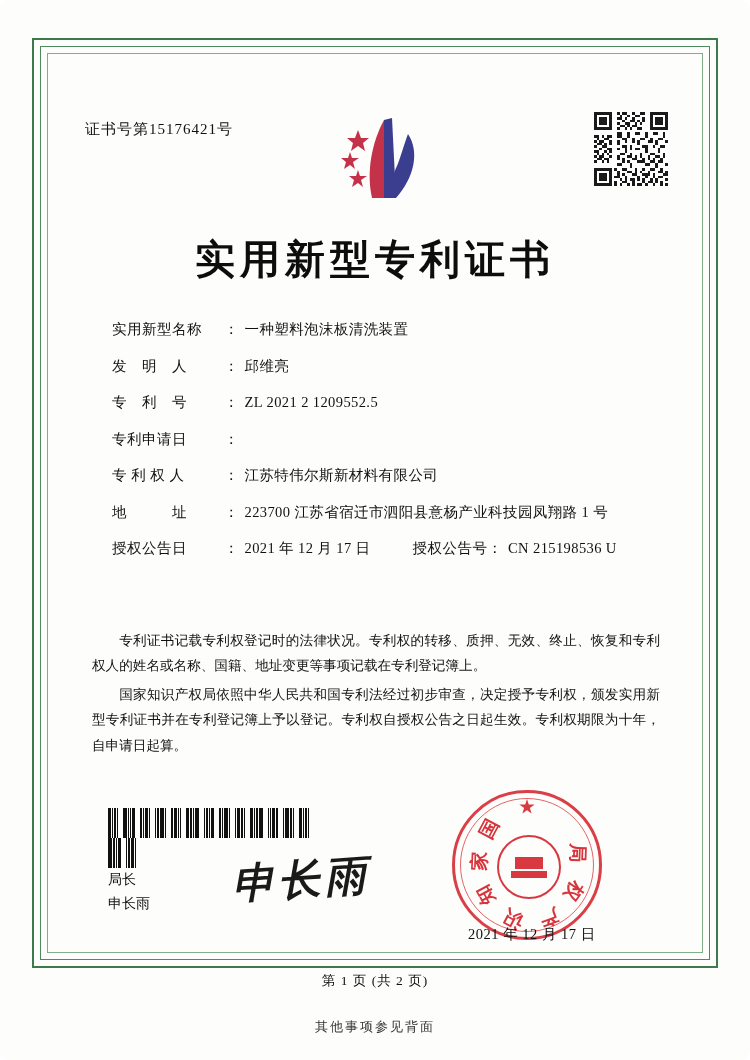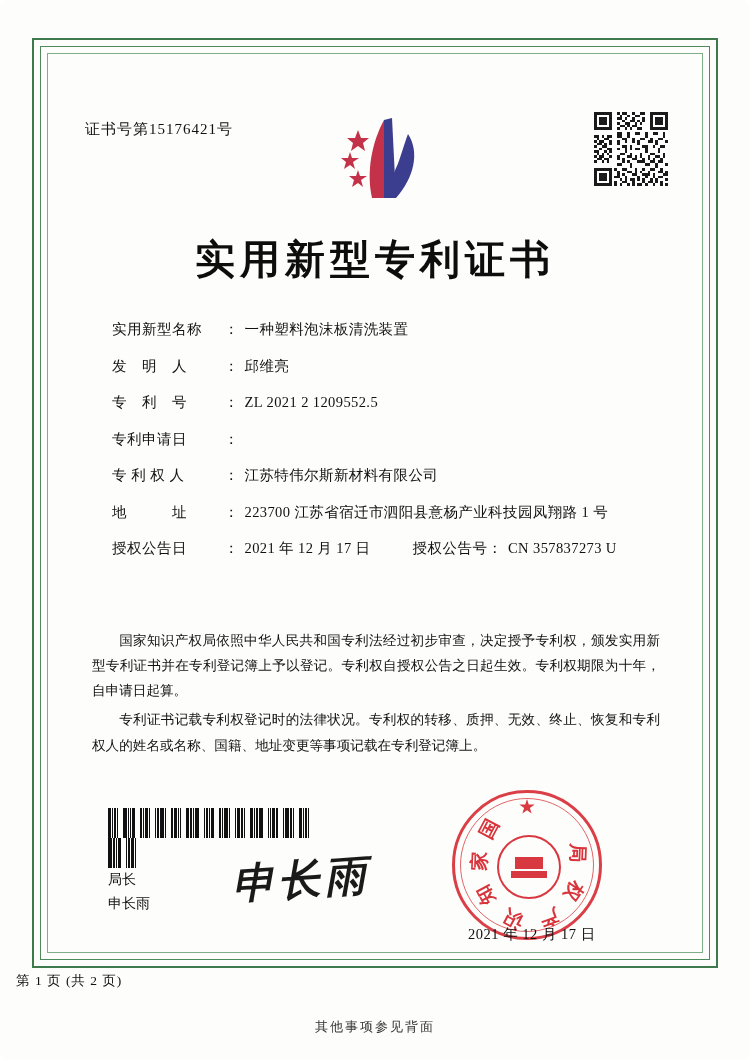--- a/index.html
+++ b/index.html
@@ -266,24 +266,24 @@
     left: 468px;
     top: 925px;
     font-size: 14.5px;
     color: #111;
     letter-spacing: 0.5px;
   }
 
   
   .page-footer {
     position: absolute;
-    left: 16px;
+    left: 0;
     right: 0;
     top: 972px;
-    text-align: left;
+    text-align: center;
     font-size: 13.5px;
     color: #111;
     letter-spacing: 1px;
   }
   .back-note {
     position: absolute;
     left: 0;
     right: 0;
     top: 1018px;
     text-align: center;
@@ -520,28 +520,28 @@
       <div class="field-colon">：</div>
       <div class="field-value">223700 江苏省宿迁市泗阳县意杨产业科技园凤翔路 1 号</div>
     </div>
 
     <div class="field-row dual">
       <div class="field-label">授权公告日</div>
       <div class="field-colon">：</div>
       <div class="field-value">2021 年 12 月 17 日</div>
       <div class="second-label">授权公告号</div>
       <div class="field-colon">：</div>
-      <div class="field-value">CN 357837273 U</div>
+      <div class="field-value">CN 215198536 U</div>
     </div>
 
   </div>
 
   <div class="paragraphs">
+    <p>专利证书记载专利权登记时的法律状况。专利权的转移、质押、无效、终止、恢复和专利权人的姓名或名称、国籍、地址变更等事项记载在专利登记簿上。</p>
     <p>国家知识产权局依照中华人民共和国专利法经过初步审查，决定授予专利权，颁发实用新型专利证书并在专利登记簿上予以登记。专利权自授权公告之日起生效。专利权期限为十年，自申请日起算。</p>
-    <p>专利证书记载专利权登记时的法律状况。专利权的转移、质押、无效、终止、恢复和专利权人的姓名或名称、国籍、地址变更等事项记载在专利登记簿上。</p>
   </div>
 
   <div class="barcode">
     <span style="width:3px"></span><span style="width:1px"></span><span style="width:2px"></span><span style="width:1px"></span>
     <span style="width:4px"></span><span style="width:1px"></span><span style="width:1px"></span><span style="width:3px"></span>
     <span style="width:2px"></span><span style="width:1px"></span><span style="width:3px"></span><span style="width:1px"></span>
     <span style="width:1px"></span><span style="width:2px"></span><span style="width:4px"></span><span style="width:1px"></span>
     <span style="width:2px"></span><span style="width:3px"></span><span style="width:1px"></span><span style="width:1px"></span>
     <span style="width:3px"></span><span style="width:2px"></span><span style="width:1px"></span><span style="width:4px"></span>
     <span style="width:1px"></span><span style="width:2px"></span><span style="width:1px"></span><span style="width:3px"></span>

